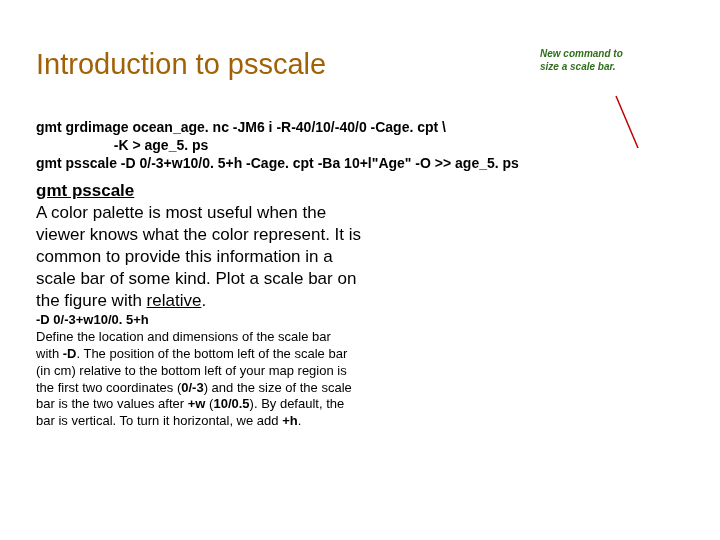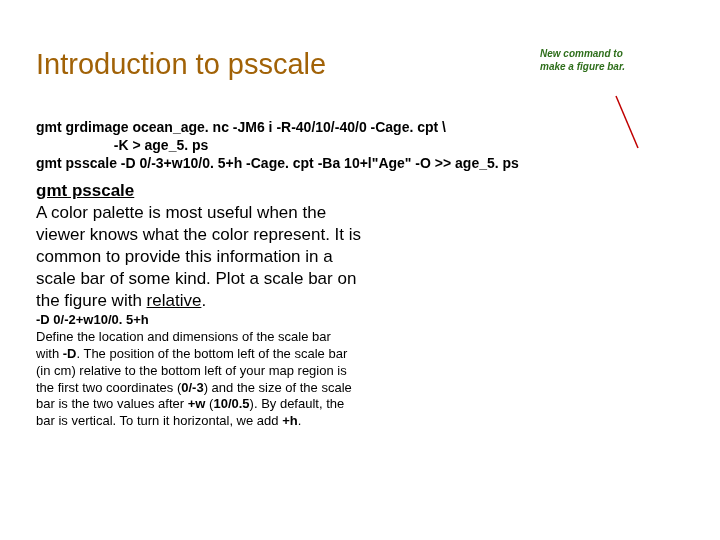--- a/index.html
+++ b/index.html
@@ -78,34 +78,34 @@
 </style>
 </head>
 <body>
 
 <div class="slide">
 
   <div class="title">Introduction to psscale</div>
 
   <div class="annot">
     <span>New command to</span><br>
-    <span>make a figure bar.</span>
+    <span>size a scale bar.</span>
   </div>
 
   <svg class="annot-line" viewBox="0 0 30 60">
     <line x1="4" y1="4" x2="26" y2="56" stroke="#c00000" stroke-width="1.5"></line>
   </svg>
 
   <div class="code"><span>gmt grdimage ocean_age. nc -JM6 i -R-40/10/-40/0 -Cage. cpt \</span>
 <span>                    -K &gt; age_5. ps</span>
 <span>gmt psscale -D 0/-3+w10/0. 5+h -Cage. cpt -Ba 10+l"Age" -O &gt;&gt; age_5. ps</span></div>
 
   <div class="body1">
     <span class="lead u">gmt psscale</span><br>
     <span>A color palette is most useful when the viewer knows what the color represent. It is common to provide this information in a scale bar of some kind. Plot a scale bar on the figure with </span><span class="u">relative</span><span>.</span>
   </div>
 
   <div class="body2">
-    <span class="lead">-D 0/-2+w10/0. 5+h</span><br>
+    <span class="lead">-D 0/-3+w10/0. 5+h</span><br>
     <span>Define the location and dimensions of the scale bar with </span><span class="b">-D</span><span>. The position of the bottom left of the scale bar (in cm) relative to the bottom left of your map region is the first two coordinates (</span><span class="b">0/-3</span><span>) and the size of the scale bar is the two values after </span><span class="b">+w</span><span> (</span><span class="b">10/0.5</span><span>). By default, the bar is vertical. To turn it horizontal, we add </span><span class="b">+h</span><span>.</span>
   </div>
 
 </div>
 
 </body></html>

